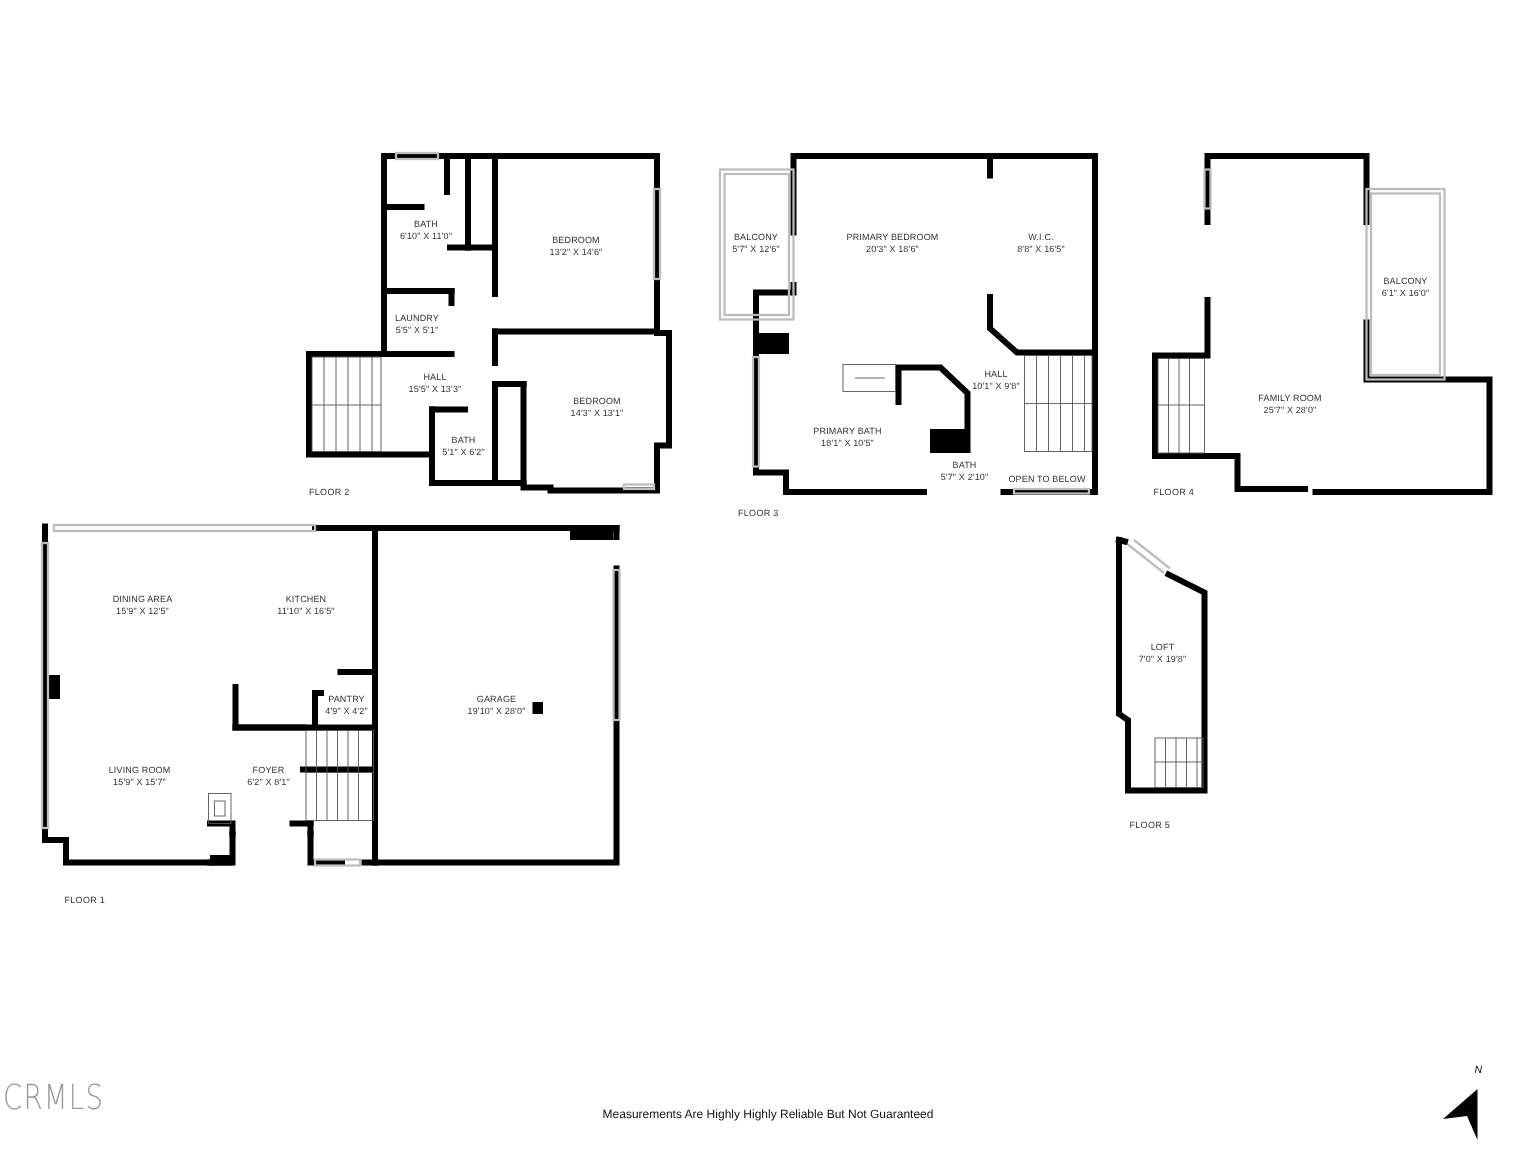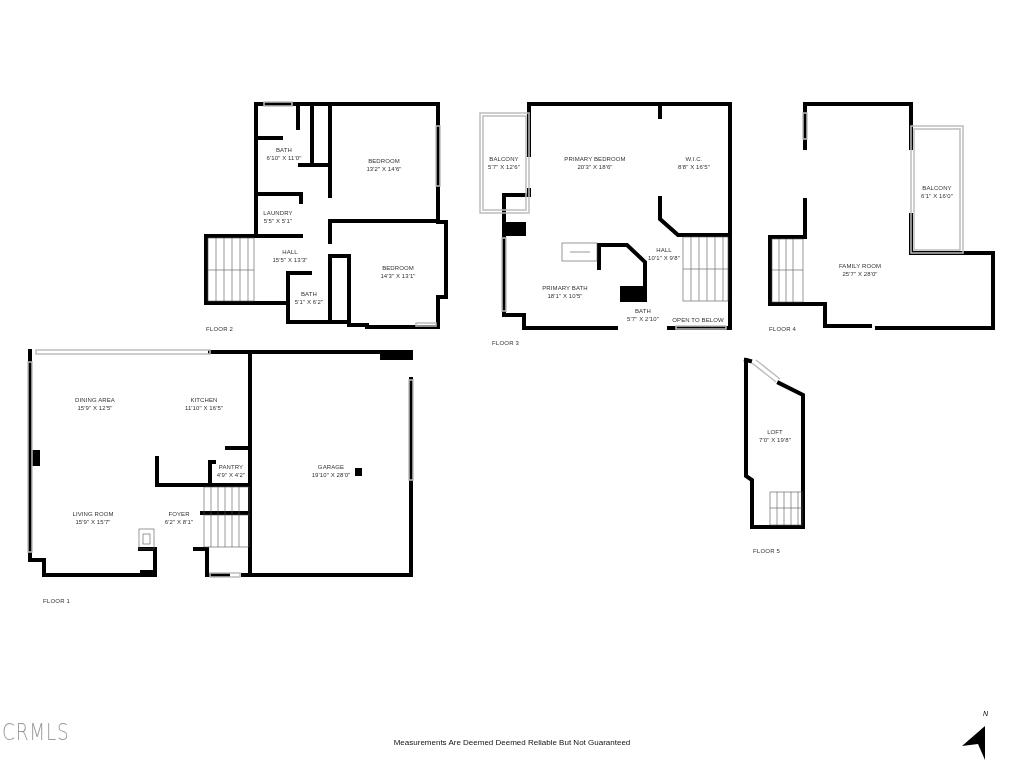--- a/index.html
+++ b/index.html
@@ -247,17 +247,17 @@
     <span class="name">LIVING ROOM</span>
     <span class="dim">15'9" X 15'7"</span>
   </div>
 <div class="lbl" style="left:179px;top:510px;">
     <span class="name">FOYER</span>
     <span class="dim">6'2" X 8'1"</span>
   </div>
 <div class="floor-label" style="left:43px;top:598px;">FLOOR 1</div>
 
 <div class="logo">CRMLS</div>
-<div class="disclaimer">Measurements Are Deemed Deemed Reliable But Not Guaranteed</div>
+<div class="disclaimer">Measurements Are Highly Highly Reliable But Not Guaranteed</div>
 <svg class="north" width="40" height="50" viewBox="0 0 40 50">
   <polygon points="27,16 4,36 20,34 27,50" fill="#000"></polygon>
 </svg>
 <div class="north-n">N</div>
 
 </body></html>

